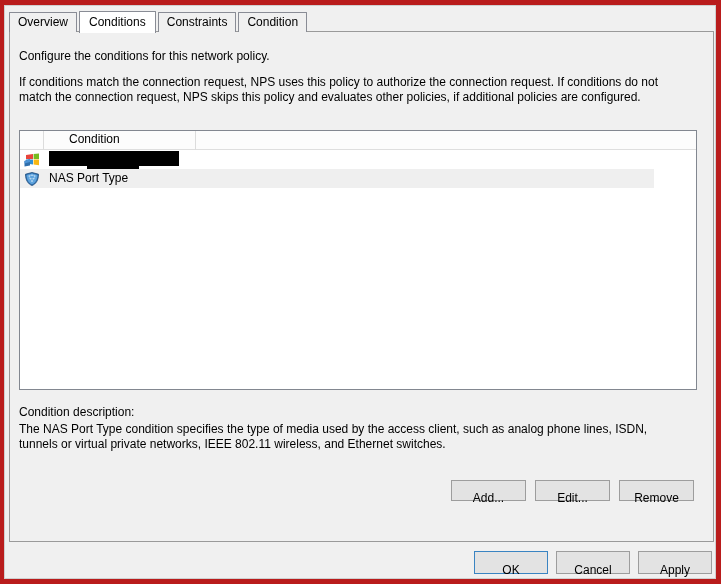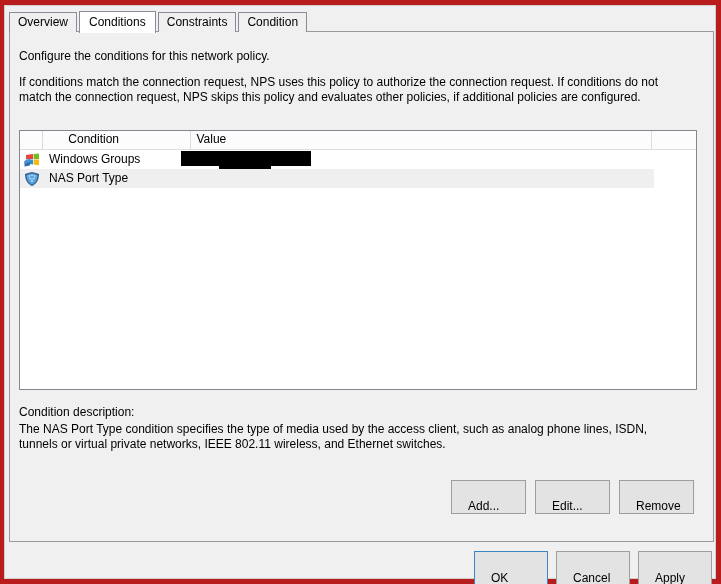--- a/index.html
+++ b/index.html
@@ -209,23 +209,23 @@
     top: 448px;
     display: flex;
   }
   .btn {
     box-sizing: border-box;
     background: #e3e3e3;
     border: 1px solid #9d9d9d;
     font-family: "Liberation Sans", sans-serif;
     font-size: 12px;
     color: #000;
-    text-align: left;
+    text-align: center;
     cursor: default;
-    padding: 16px;
+    padding: 8px;
   }
   .btn.action { width: 75px; height: 21px; line-height: 19px; margin-right: 9px; }
   .btn.action:last-child { margin-right: 0; }
 
   
   .footer {
     position: absolute;
     left: 469px;
     top: 545px;
     display: flex;
@@ -255,38 +255,36 @@
 
       <div class="intro-line">Configure the conditions for this network policy.</div>
 
       <div class="intro-para">If conditions match the connection request, NPS uses this policy to authorize the connection request. If conditions do not match the connection request, NPS skips this policy and evaluates other policies, if additional policies are configured.</div>
 
       <div class="listview">
 
         <div class="lv-header">
           <div class="lv-col c-icon"></div>
           <div class="lv-col c-cond">Condition</div>
-          <div class="lv-col c-val">Value</div>
           <div class="lv-col c-pad"></div>
         </div>
 
         <div class="lv-body">
 
           <div class="lv-row">
             <div class="lv-cell c-icon">
               <svg class="icon16" viewBox="0 0 16 14" xmlns="http://www.w3.org/2000/svg">
                 <path d="M2 2 L9 1 L9 6 L2 6 Z" fill="#e8453c"></path>
                 <path d="M9.6 1 L15 0.4 L15 6 L9.6 6 Z" fill="#76bc21"></path>
                 <path d="M2 6.6 L9 6.6 L9 11.5 L2 10.6 Z" fill="#2d8fd5"></path>
                 <path d="M9.6 6.6 L15 6.6 L15 12.2 L9.6 11.5 Z" fill="#f8b712"></path>
                 <path d="M0.5 8 L6 6 L6 12.5 L0.5 13.5 Z" fill="#2f6fad"></path>
                 <path d="M0.5 8 L6 6 L6 9 L0.5 10.5 Z" fill="#4d94d6"></path>
               </svg>
             </div>
-            <div class="lv-cell c-cond">Windows Groups</div>
             <div class="lv-cell c-val">
               <span class="redacted"></span>
             </div>
           </div>
 
           <div class="lv-row selected">
             <div class="lv-cell c-icon">
               <svg class="icon16" viewBox="0 0 16 14" xmlns="http://www.w3.org/2000/svg">
                 <path d="M8 0.5 L14.5 2.2 C14.5 8 12 12 8 13.5 C4 12 1.5 8 1.5 2.2 Z" fill="#2f6fad" stroke="#1d4c7d" stroke-width="0.8"></path>
                 <path d="M8 1.6 L13.4 3 C13.4 7.6 11.3 11 8 12.3 C4.7 11 2.6 7.6 2.6 3 Z" fill="#5ea3dd"></path>

